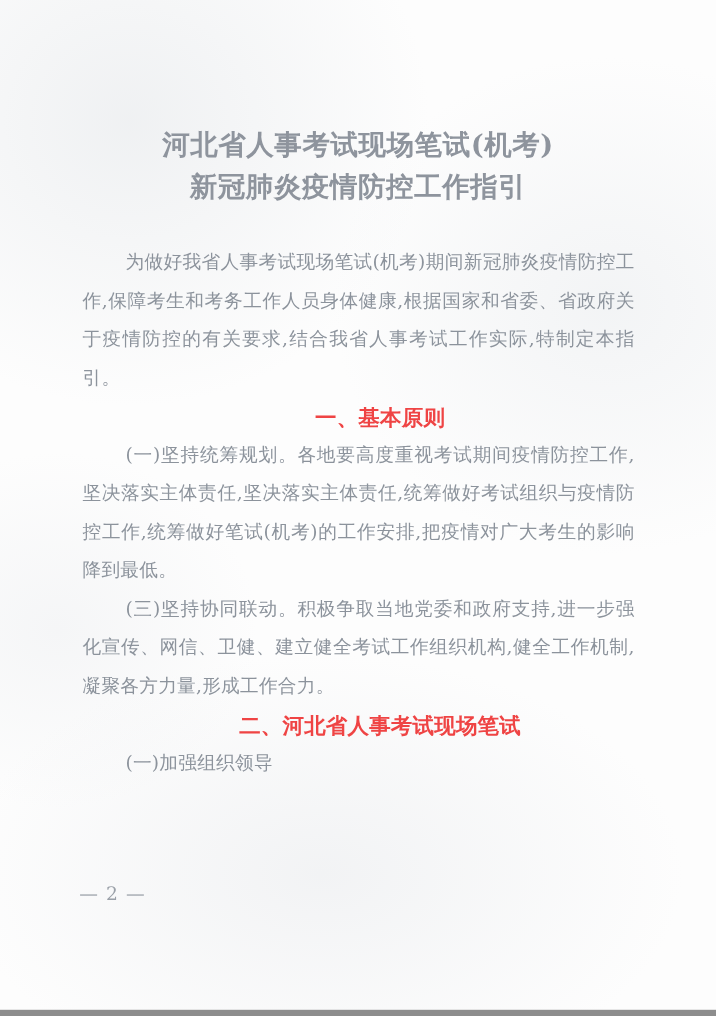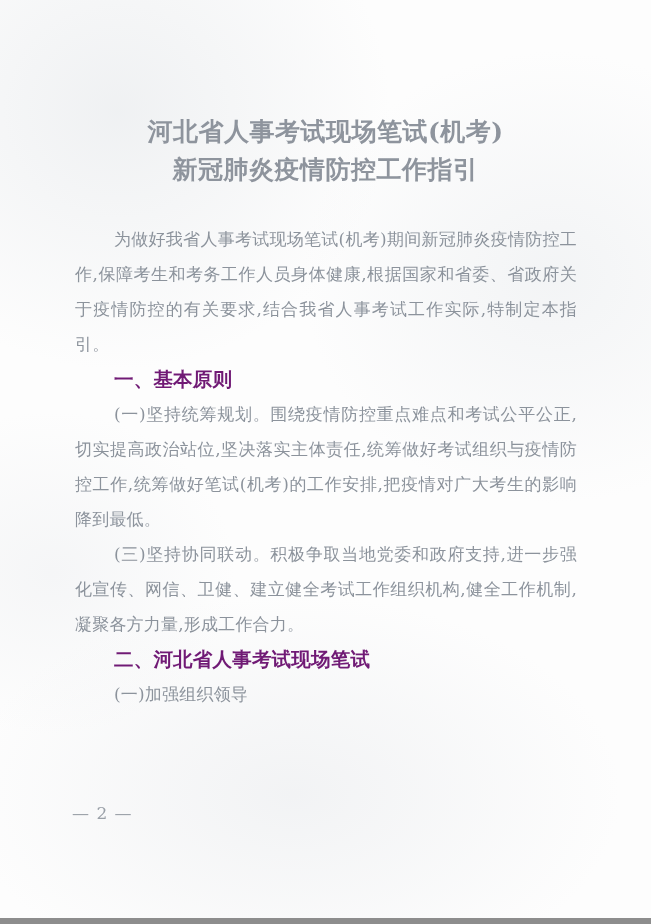--- a/index.html
+++ b/index.html
@@ -67,27 +67,28 @@
     text-align: justify;
     text-align-last: left;
     text-justify: inter-character;
     margin: 0;
     letter-spacing: 0.2px;
   }
   .para.indent {
     text-indent: 39px;
   }
   .heading {
-    color: #701a75;
+    color: #ef4444;
     font-size: 19.5px;
     line-height: 35px;
     font-weight: bold;
     text-indent: 39px;
     margin: 0;
     letter-spacing: 0.2px;
+    text-align: center;
   }
 
   
   .page-number {
     position: absolute;
     left: 72px;
     top: 803px;
     color: #9aa0a8;
     font-size: 17px;
     letter-spacing: 1px;
@@ -115,21 +116,21 @@
     <span class="tline tline1">河北省人事考试现场笔试(机考)</span>
     <span class="tline tline2">新冠肺炎疫情防控工作指引</span>
   </div>
 
   <div class="body-block">
 
     <p class="para indent">为做好我省人事考试现场笔试(机考)期间新冠肺炎疫情防控工作,保障考生和考务工作人员身体健康,根据国家和省委、省政府关于疫情防控的有关要求,结合我省人事考试工作实际,特制定本指引。</p>
 
     <p class="heading">一、基本原则</p>
 
-    <p class="para indent">(一)坚持统筹规划。围绕疫情防控重点难点和考试公平公正,切实提高政治站位,坚决落实主体责任,统筹做好考试组织与疫情防控工作,统筹做好笔试(机考)的工作安排,把疫情对广大考生的影响降到最低。</p>
+    <p class="para indent">(一)坚持统筹规划。各地要高度重视考试期间疫情防控工作,坚决落实主体责任,坚决落实主体责任,统筹做好考试组织与疫情防控工作,统筹做好笔试(机考)的工作安排,把疫情对广大考生的影响降到最低。</p>
 
 
     <p class="para indent">(三)坚持协同联动。积极争取当地党委和政府支持,进一步强化宣传、网信、卫健、建立健全考试工作组织机构,健全工作机制,凝聚各方力量,形成工作合力。</p>
 
     <p class="heading">二、河北省人事考试现场笔试</p>
 
     <p class="para indent">(一)加强组织领导</p>
 
 
   </div>

